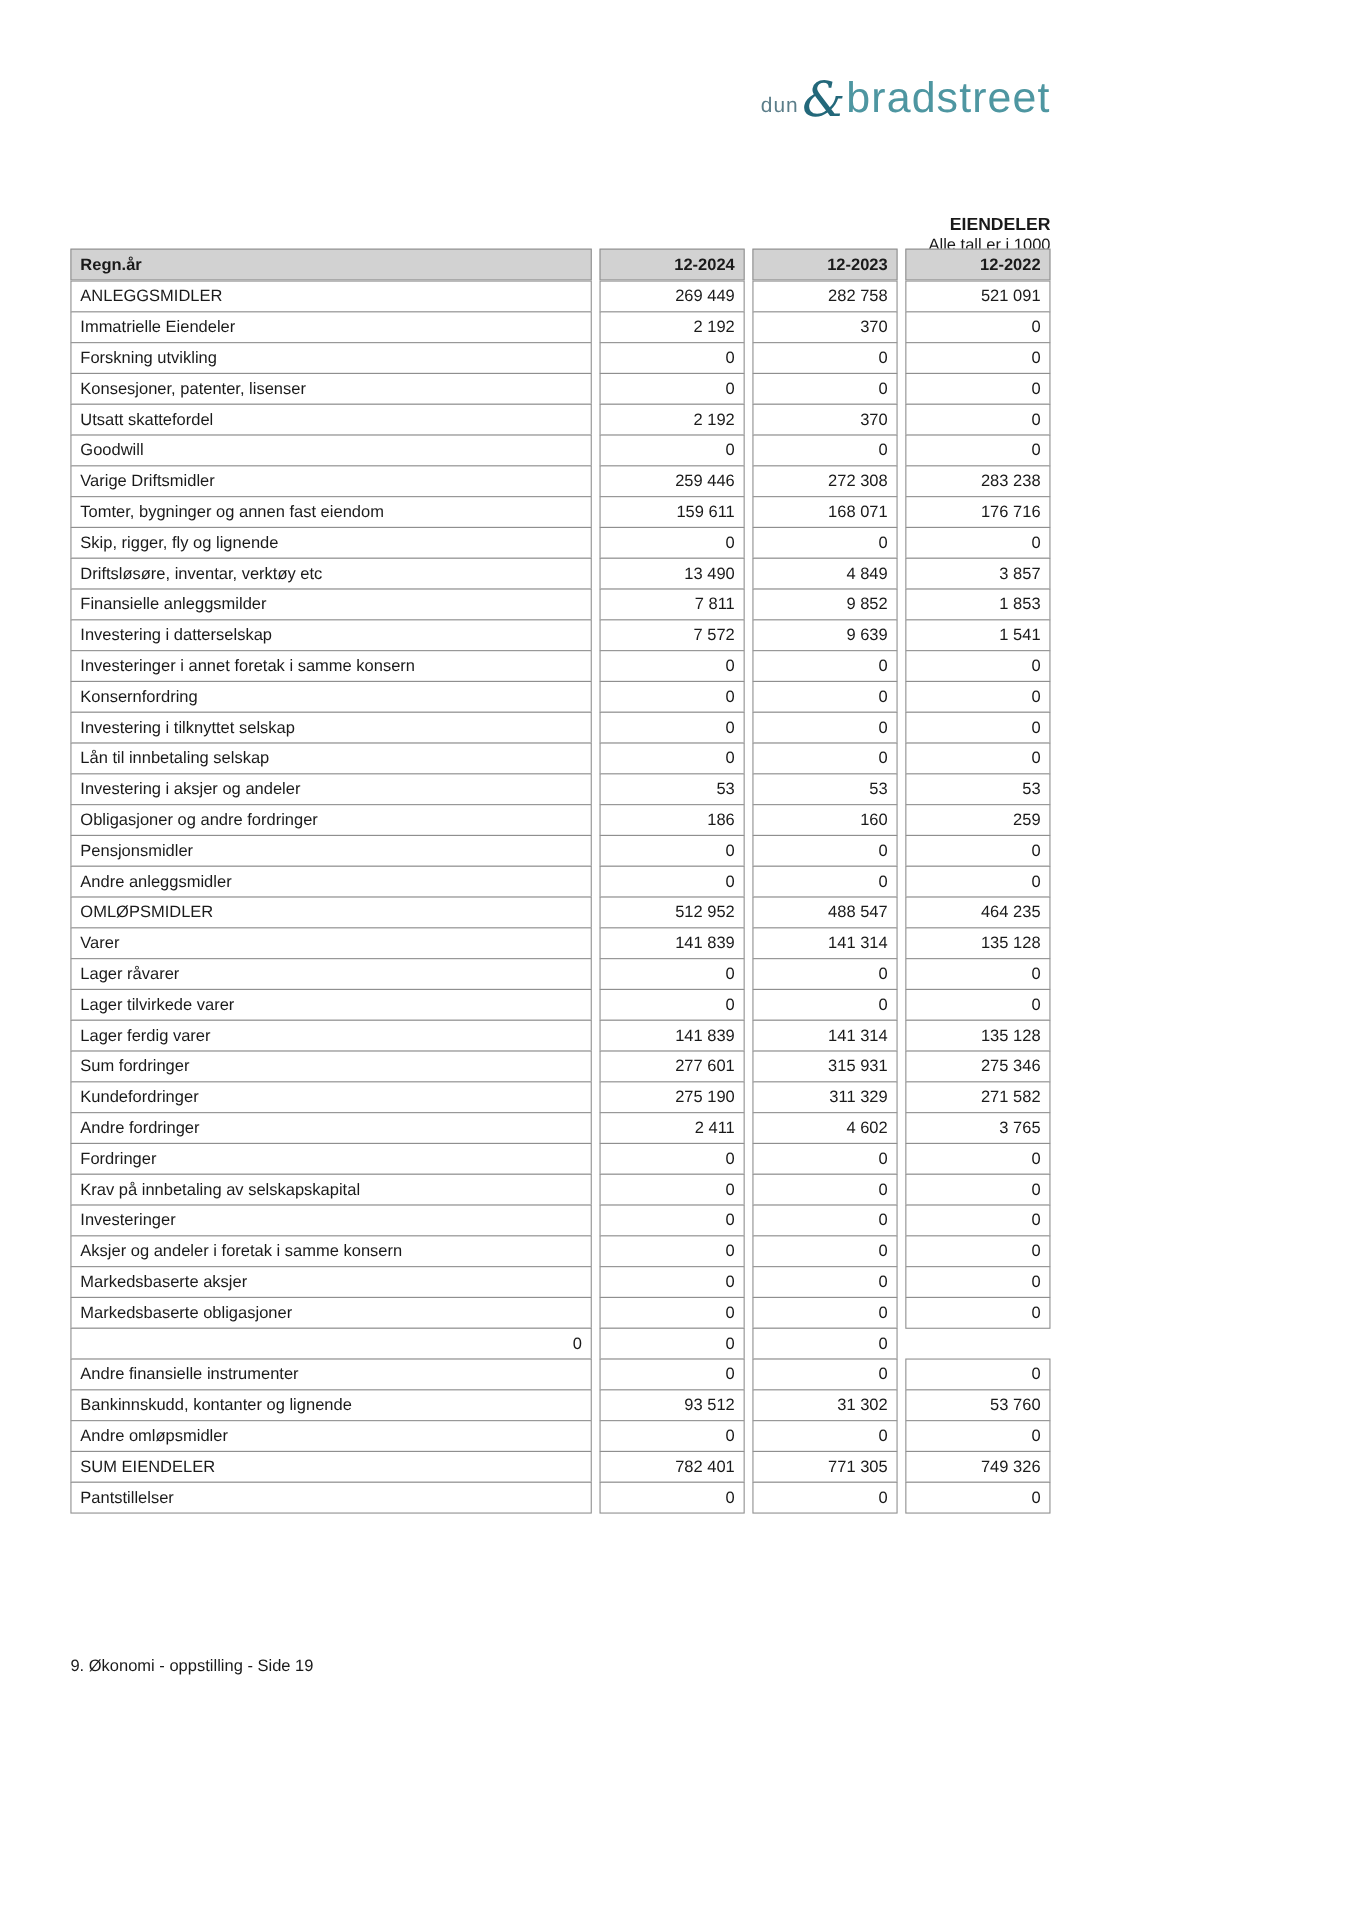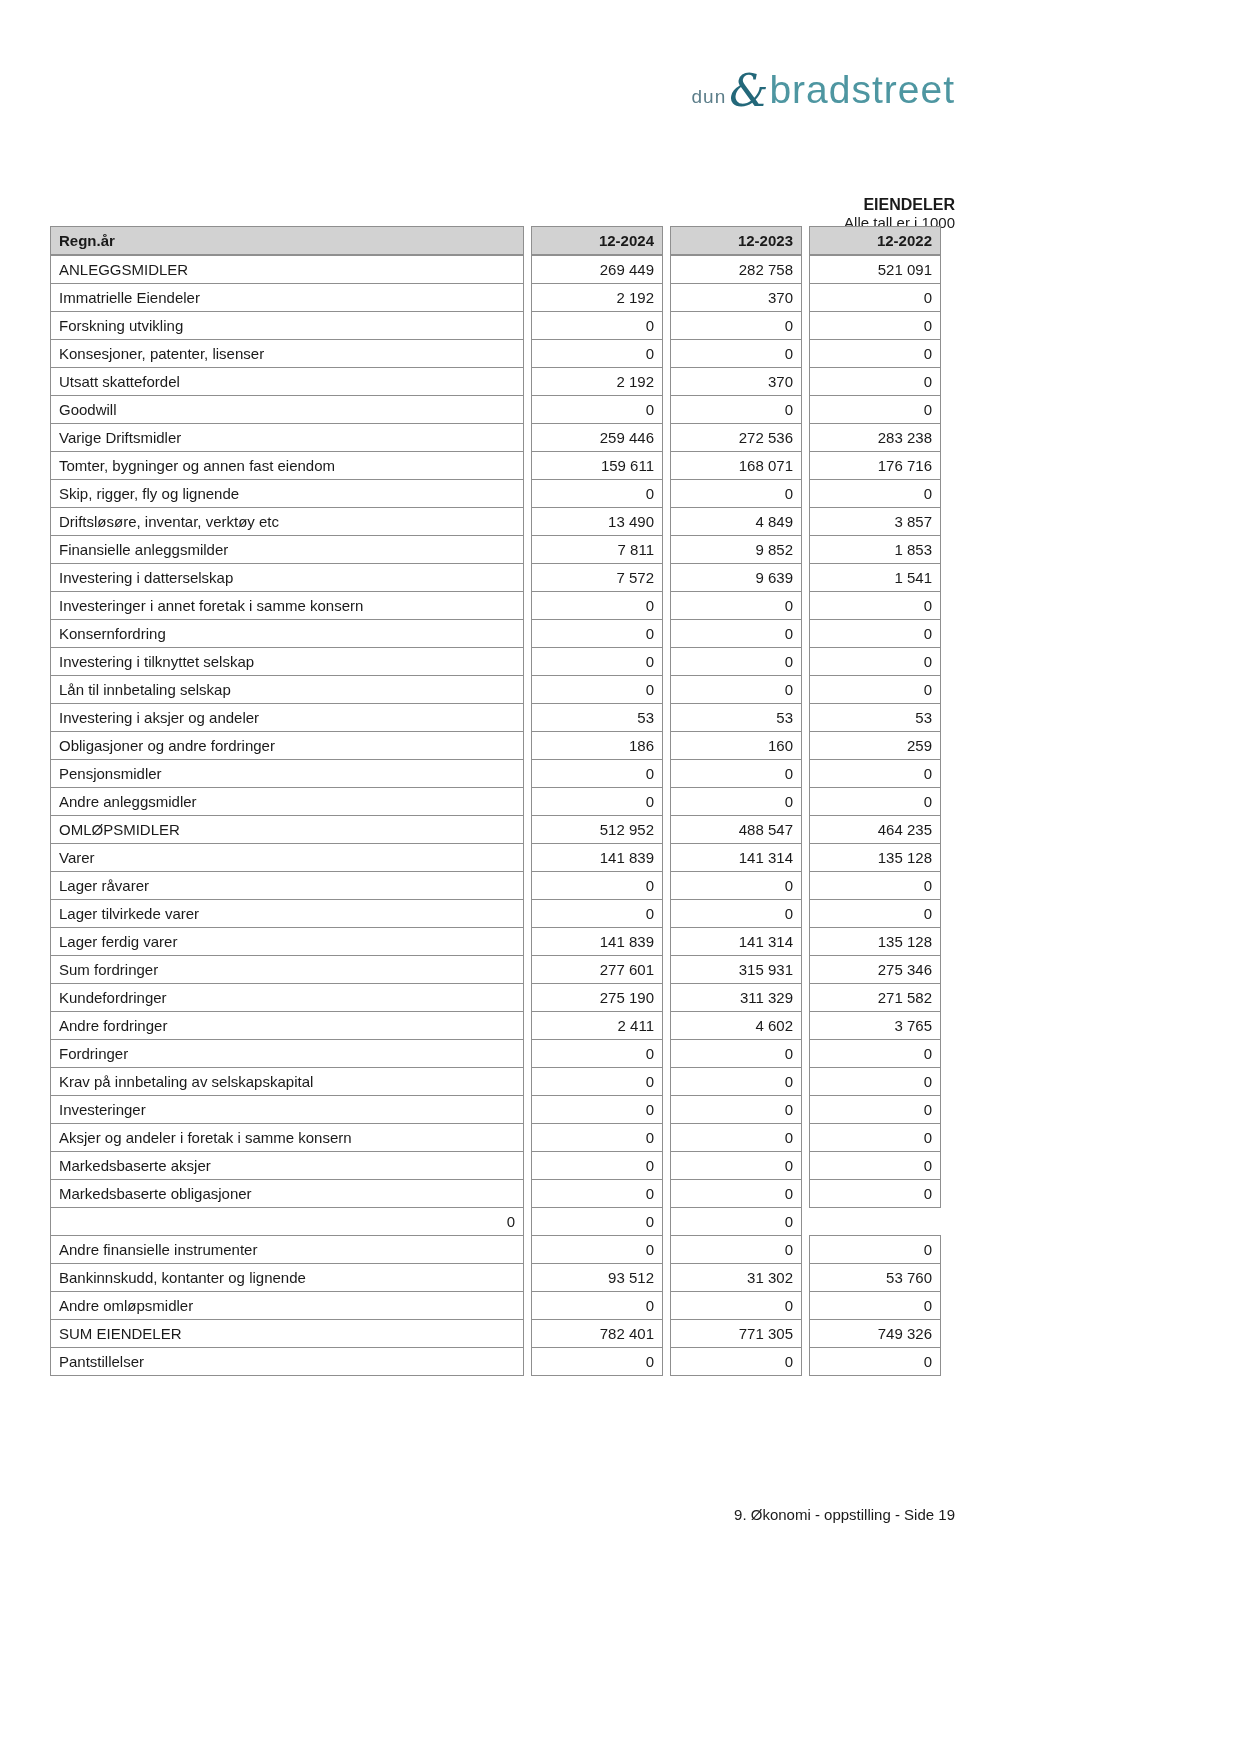--- a/index.html
+++ b/index.html
@@ -55,21 +55,21 @@
     justify-content: space-between;
     align-items: flex-end;
     flex-direction: column;
   }
   .head-title { font-size: 16px; font-weight: bold; }
   .head-note  { font-size: 15px; font-weight: 400; }
   
   .fin-table {
     position: absolute;
     top: 226px;
-    left: 50px;
+    left: 64px;
     width: 830px;
   }
   .t-row {
     display: grid;
     grid-template-columns: 474px 132px 132px 132px;
     column-gap: 7px;
     margin-top: -1px;
   }
   .t-row:first-child { margin-top: 0; }
   .cell {
@@ -85,21 +85,21 @@
   .cell.label { padding-left: 8px; justify-content: flex-start; }
   .cell.value { padding-right: 8px; justify-content: flex-end; }
   .t-row.head .cell { background: #d2d2d2; font-weight: bold; }
   .t-row.bold .cell { font-weight: normal; }
   
   .footer {
     position: absolute;
     top: 1506px;
     left: 64px;
     width: 891px;
-    text-align: right;
+    text-align: left;
     font-size: 15px;
     color: #1a1a1a;
   }
 </style>
 </head>
 <body>
 
 <div class="page">
 
   <div class="logo">
@@ -153,21 +153,21 @@
         </div>
         <div class="t-row">
           <div class="cell label">Goodwill</div>
           <div class="cell value">0</div>
           <div class="cell value">0</div>
           <div class="cell value">0</div>
         </div>
         <div class="t-row bold">
           <div class="cell label">Varige Driftsmidler</div>
           <div class="cell value">259 446</div>
-          <div class="cell value">272 536</div>
+          <div class="cell value">272 308</div>
           <div class="cell value">283 238</div>
         </div>
         <div class="t-row">
           <div class="cell label">Tomter, bygninger og annen fast eiendom</div>
           <div class="cell value">159 611</div>
           <div class="cell value">168 071</div>
           <div class="cell value">176 716</div>
         </div>
         <div class="t-row">
           <div class="cell label">Skip, rigger, fly og lignende</div>

